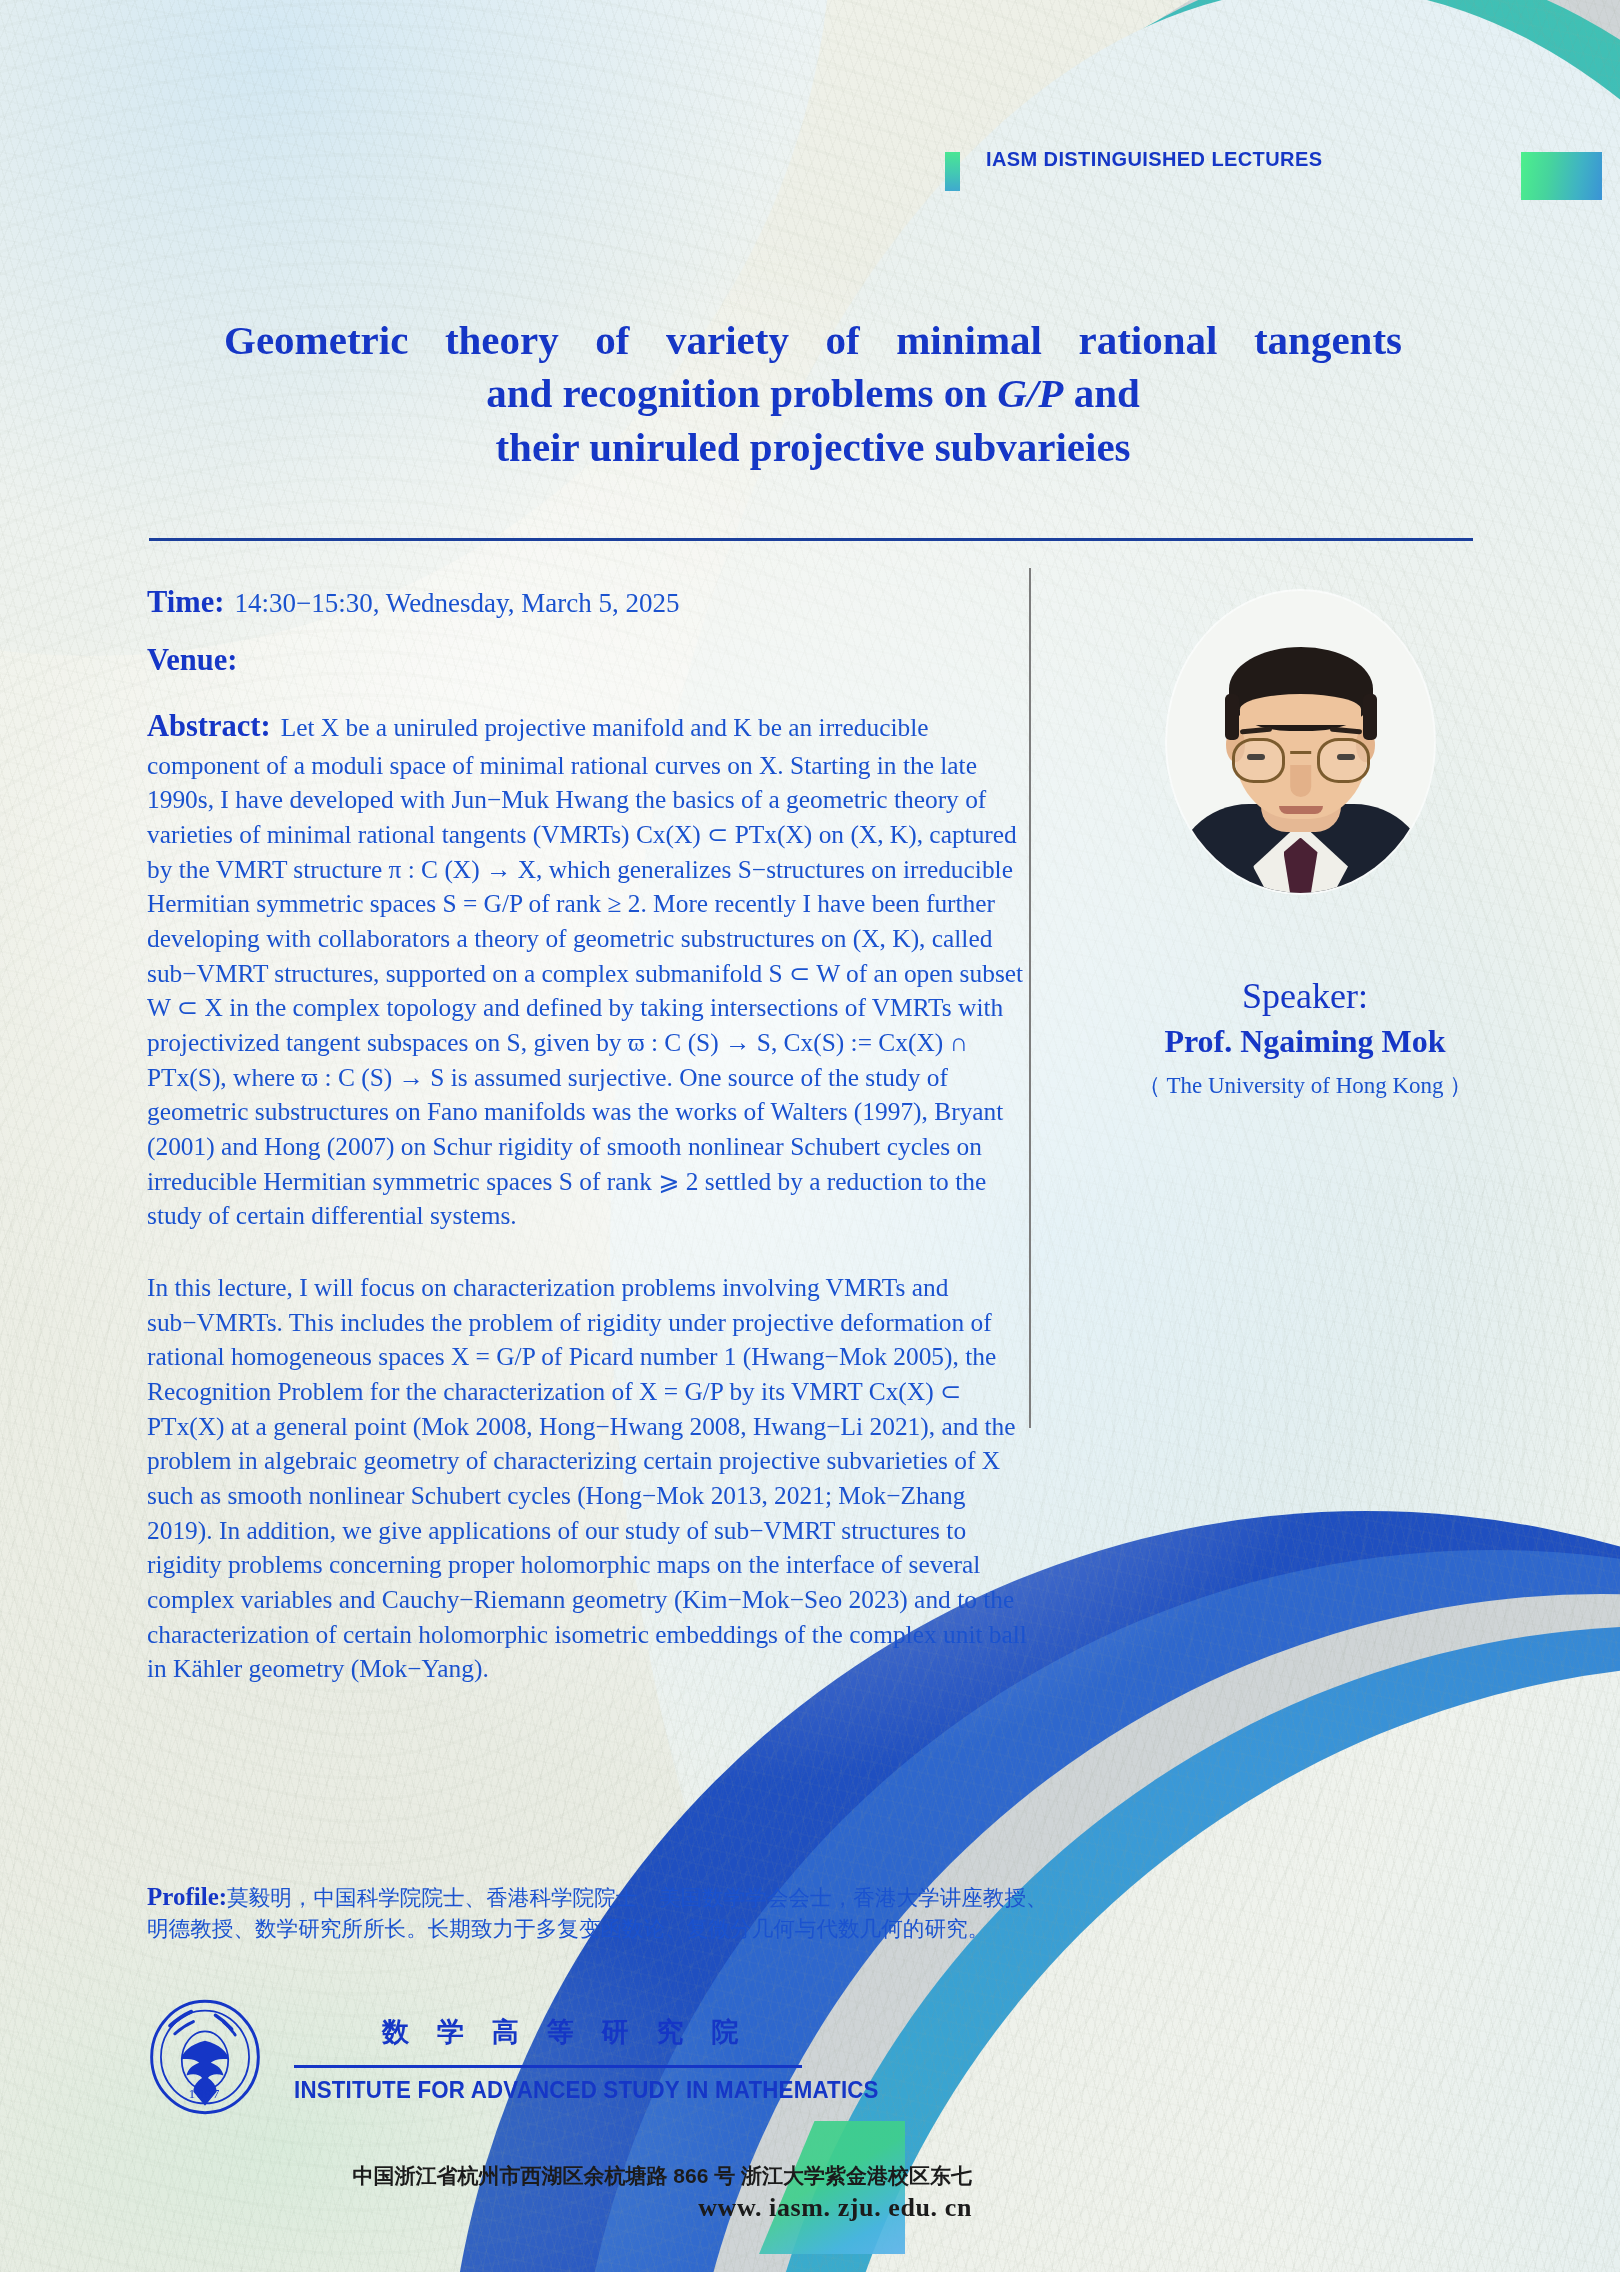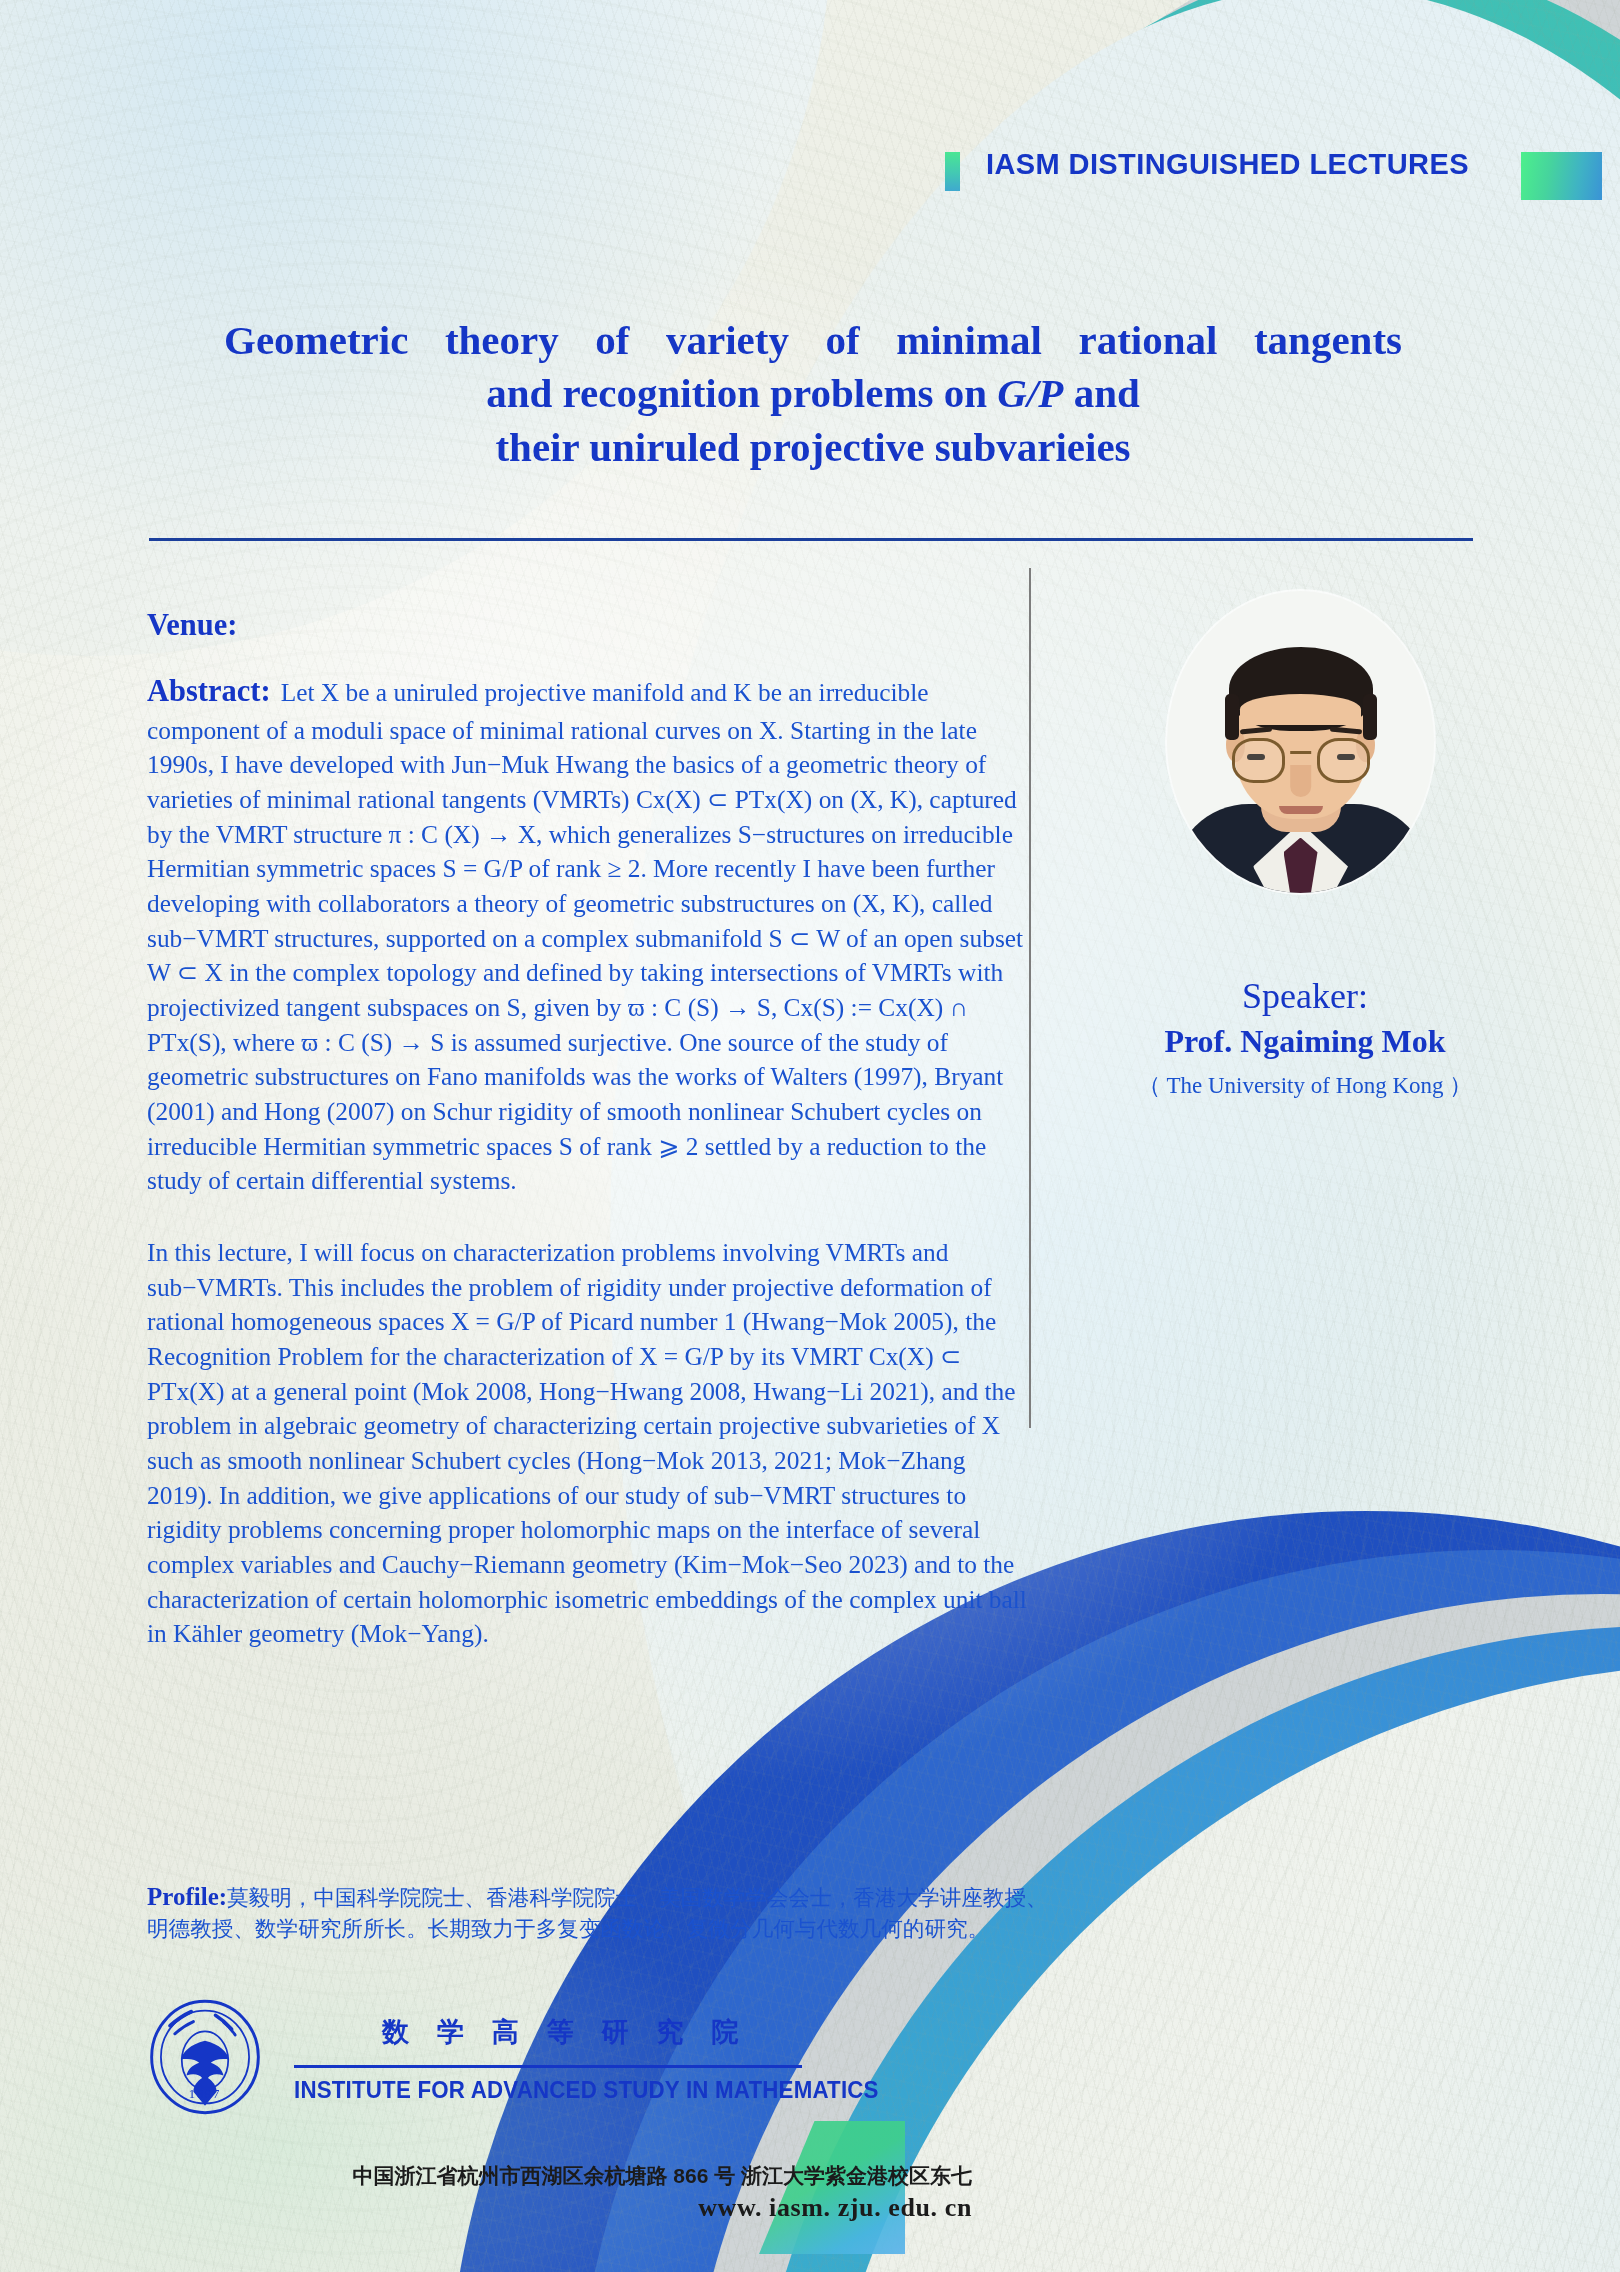--- a/index.html
+++ b/index.html
@@ -131,21 +131,21 @@
   .header{
     position:absolute;left:0;top:144px;width:1620px;height:55px;
   }
   .hdr-bar{
     position:absolute;left:945px;top:7.6px;width:15.2px;height:39px;
     background:linear-gradient(180deg,#4ae693 0%,#43c8b4 55%,#3fa9cf 100%);
   }
   .hdr-text{
     position:absolute;left:986px;top:3.8px;
     font-family:"Liberation Sans", sans-serif;
-    font-weight:bold;font-size:29px;letter-spacing:0.4px;
+    font-weight:bold;font-size:20px;letter-spacing:0.4px;
     color:#1536c6;white-space:nowrap;
   }
   .hdr-square{
     position:absolute;left:1521px;top:7.6px;width:81px;height:48px;
     background:linear-gradient(100deg,#4cf08c 0%,#46d49d 35%,#3fb3c4 70%,#3a93d6 100%);
   }
 
   
   .title{
     position:absolute;left:210px;top:314px;width:1206px;
@@ -355,20 +355,24 @@
 
   <div class="title">
     <span class="ln1">Geometric theory of variety of minimal rational tangents</span>
     <span class="ln2"><span>and recognition problems on </span><i>G/P</i><span> and</span></span>
     <span class="ln3">their uniruled projective subvarieies</span>
   </div>
   <div class="rule"></div>
 
   <div class="col-left">
 
+    <div class="row-time">
+      <span class="k">Time:</span>
+      <span class="v">14:30−15:30, Wednesday, March 5, 2025</span>
+    </div>
 
     <div class="row-venue">
       <span class="k">Venue:</span>
     </div>
 
     <div class="abs-block">
       <div class="abs-lead"><span class="k">Abstract:</span><span>Let X be a uniruled projective manifold and K be an irreducible component of a moduli space of minimal rational curves on X. Starting in the late 1990s, I have developed with Jun−Muk Hwang the basics of a geometric theory of varieties of minimal rational tangents (VMRTs) Cx(X) ⊂ PTx(X) on (X, K), captured by the VMRT structure π : C (X) → X, which generalizes S−structures on irreducible Hermitian symmetric spaces S = G/P of rank ≥ 2. More recently I have been further developing with collaborators a theory of geometric substructures on (X, K), called sub−VMRT structures, supported on a complex submanifold S ⊂ W of an open subset W ⊂ X in the complex topology and defined by taking intersections of VMRTs with projectivized tangent subspaces on S, given by ϖ : C (S) → S, Cx(S) := Cx(X) ∩ PTx(S), where ϖ : C (S) → S is assumed surjective. One source of the study of geometric substructures on Fano manifolds was the works of Walters (1997), Bryant (2001) and Hong (2007) on Schur rigidity of smooth nonlinear Schubert cycles on irreducible Hermitian symmetric spaces S of rank ⩾ 2 settled by a reduction to the study of certain differential systems.</span></div>
       <div class="para2">In this lecture, I will focus on characterization problems involving VMRTs and sub−VMRTs. This includes the problem of rigidity under projective deformation of rational homogeneous spaces X = G/P of Picard number 1 (Hwang−Mok 2005), the Recognition Problem for the characterization of X = G/P by its VMRT Cx(X) ⊂ PTx(X) at a general point (Mok 2008, Hong−Hwang 2008, Hwang−Li 2021), and the problem in algebraic geometry of characterizing certain projective subvarieties of X such as smooth nonlinear Schubert cycles (Hong−Mok 2013, 2021; Mok−Zhang 2019). In addition, we give applications of our study of sub−VMRT structures to rigidity problems concerning proper holomorphic maps on the interface of several complex variables and Cauchy−Riemann geometry (Kim−Mok−Seo 2023) and to the characterization of certain holomorphic isometric embeddings of the complex unit ball in Kähler geometry (Mok−Yang).</div>
     </div>
 

